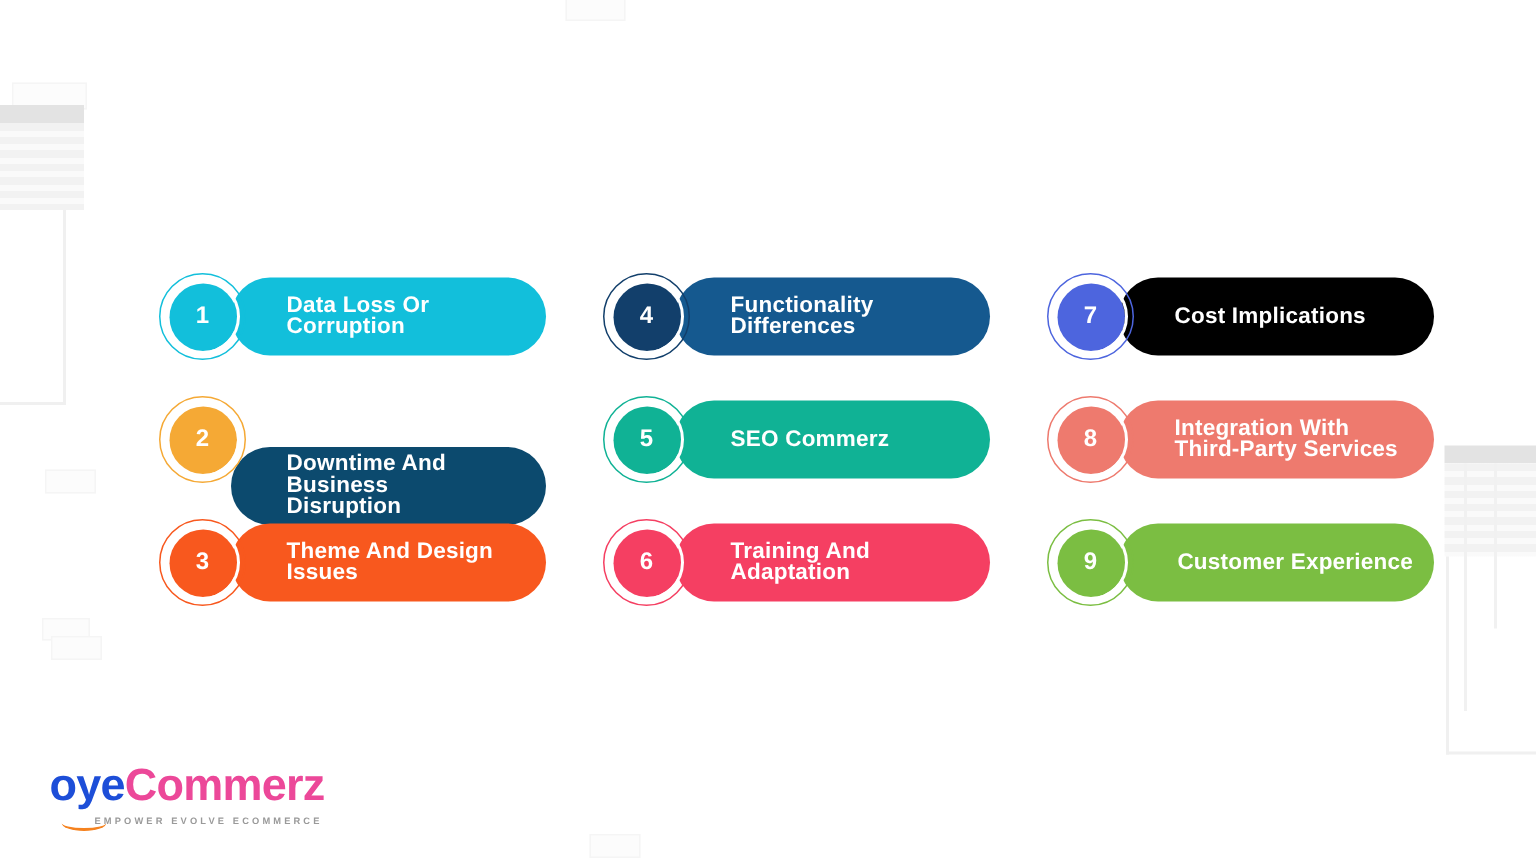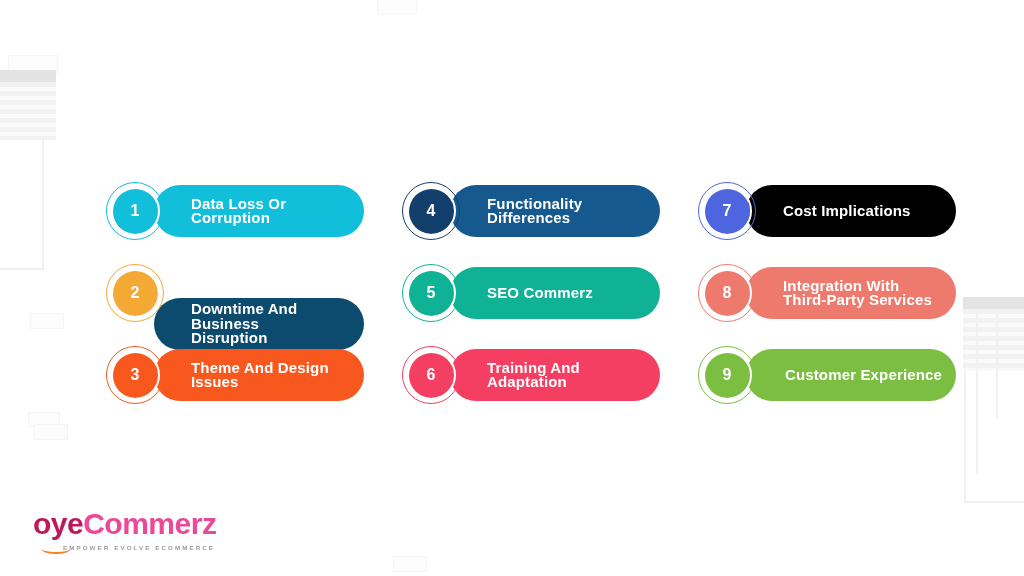--- a/index.html
+++ b/index.html
@@ -103,21 +103,21 @@
     left:33px;bottom:25px;
     display:flex;
     flex-direction:column;
     align-items:flex-start;
   }
   .logo-word{
     display:flex;align-items:baseline;
     font-size:30px;font-weight:bold;letter-spacing:-.5px;
     line-height:1;
   }
-  .logo-oye{color:#be185d;position:relative;}
+  .logo-oye{color:#1d4ed8;position:relative;}
   .logo-commerz{color:#ec4899;}
   .logo-smile{
     position:absolute;left:8px;bottom:-3px;width:30px;height:9px;
     border-bottom:2.5px solid #F5821F;
     border-radius:0 0 50% 50%;
   }
   .logo-tagline{
     margin-top:5px;margin-left:30px;
     font-size:6.2px;letter-spacing:2.1px;
     color:#9a9a9a;font-weight:bold;

